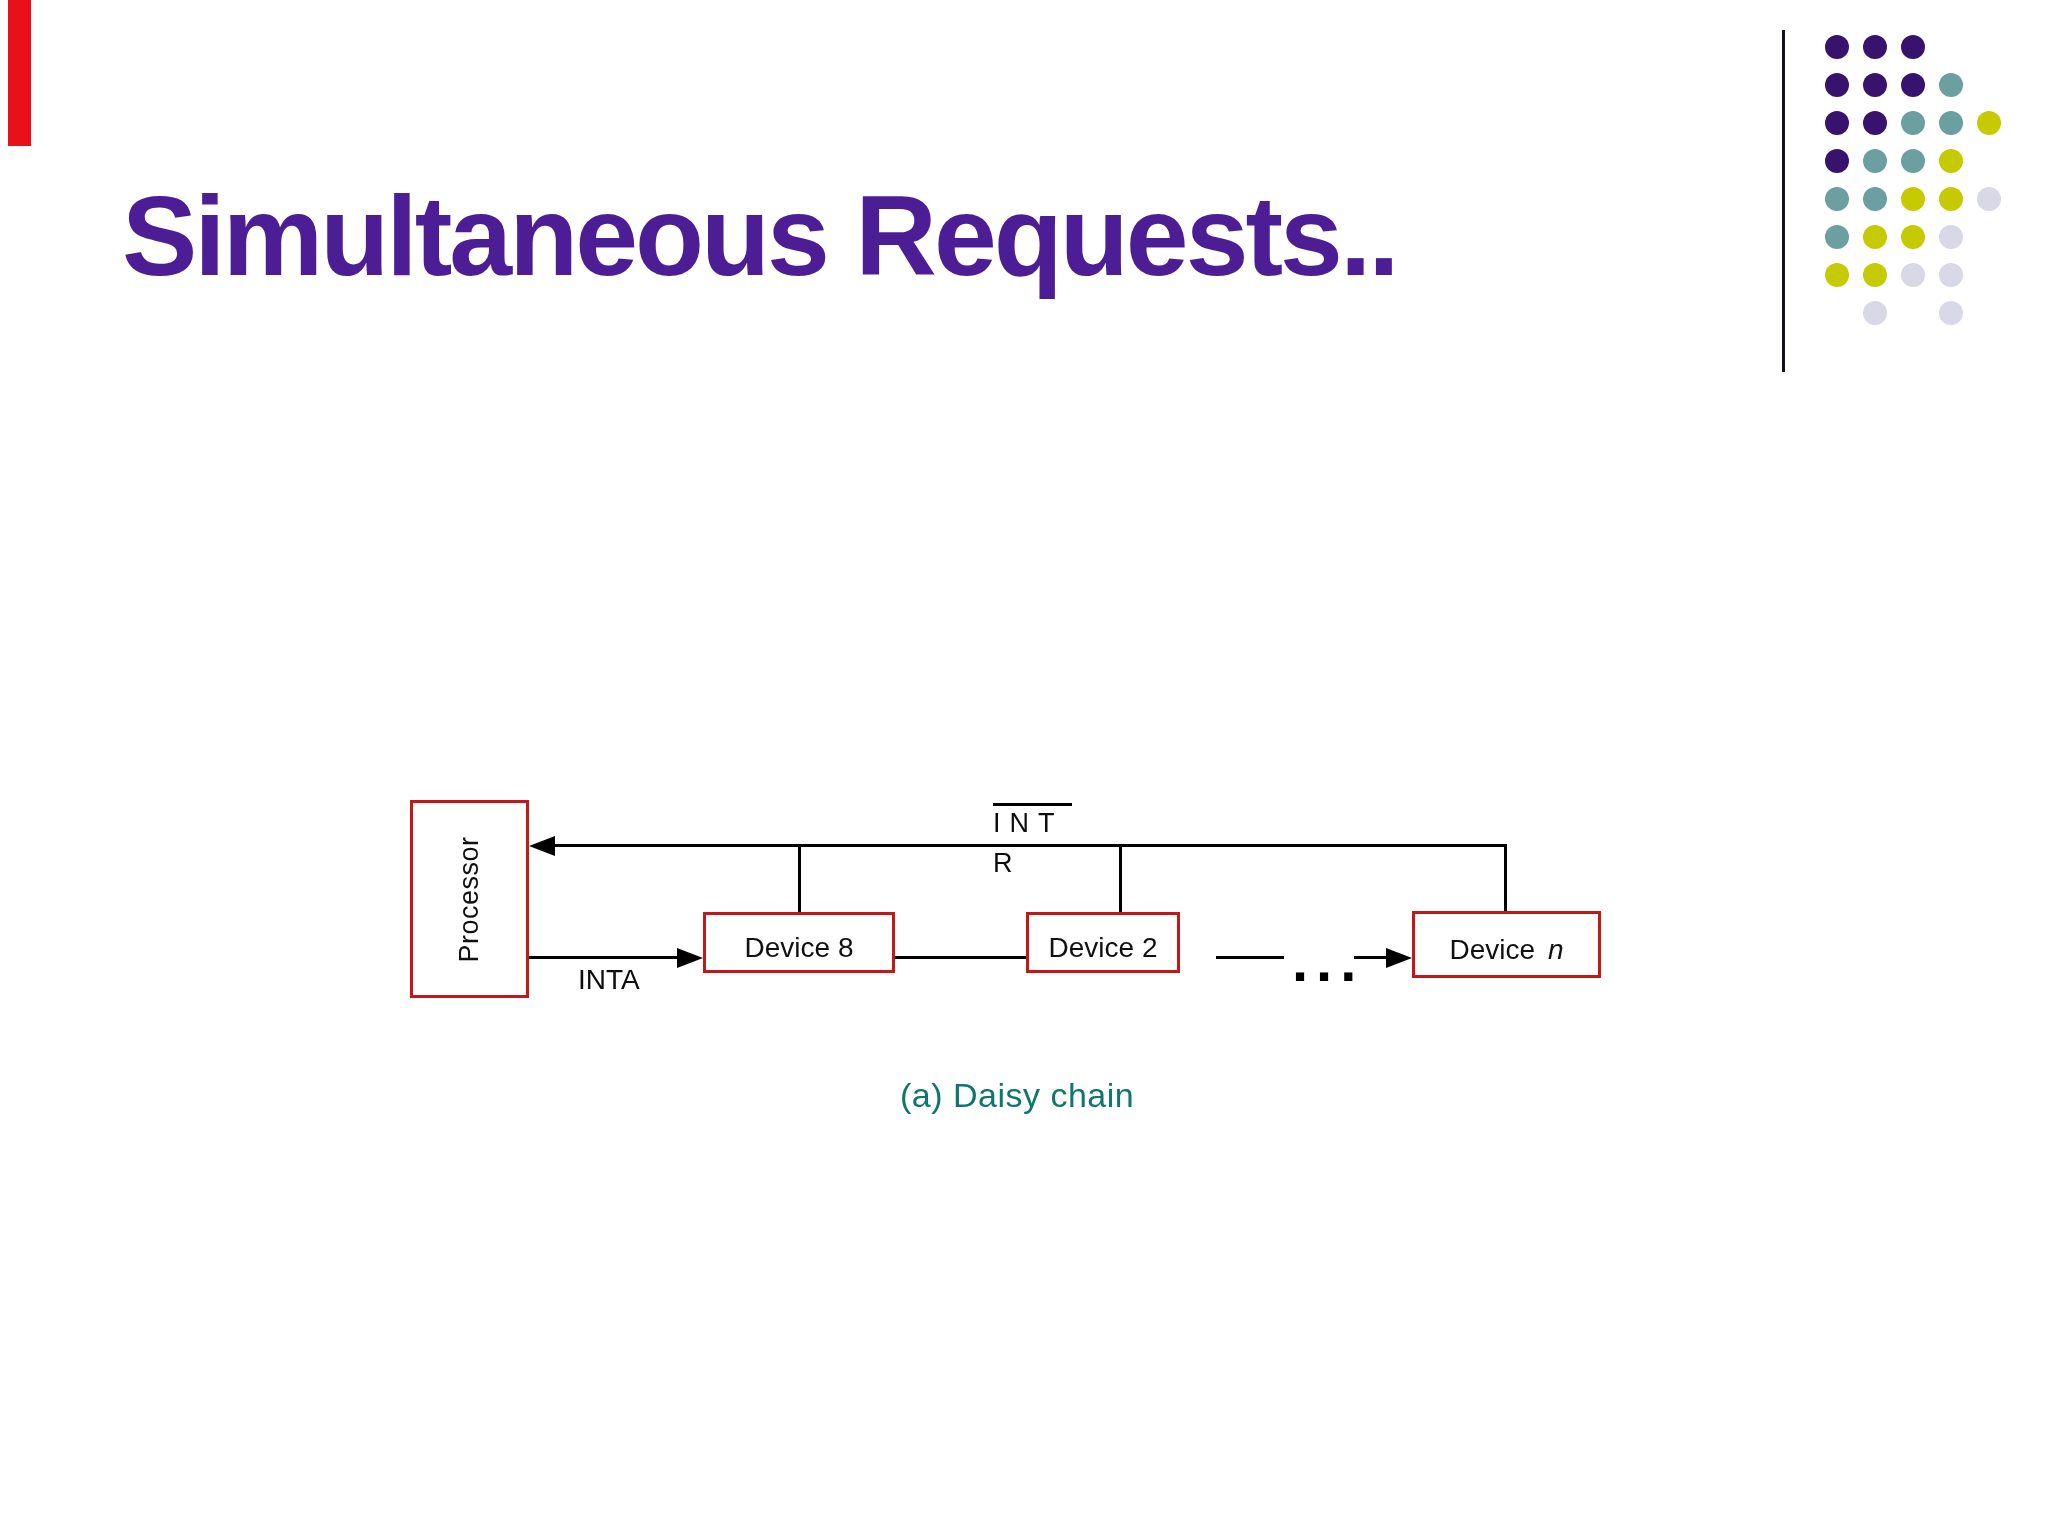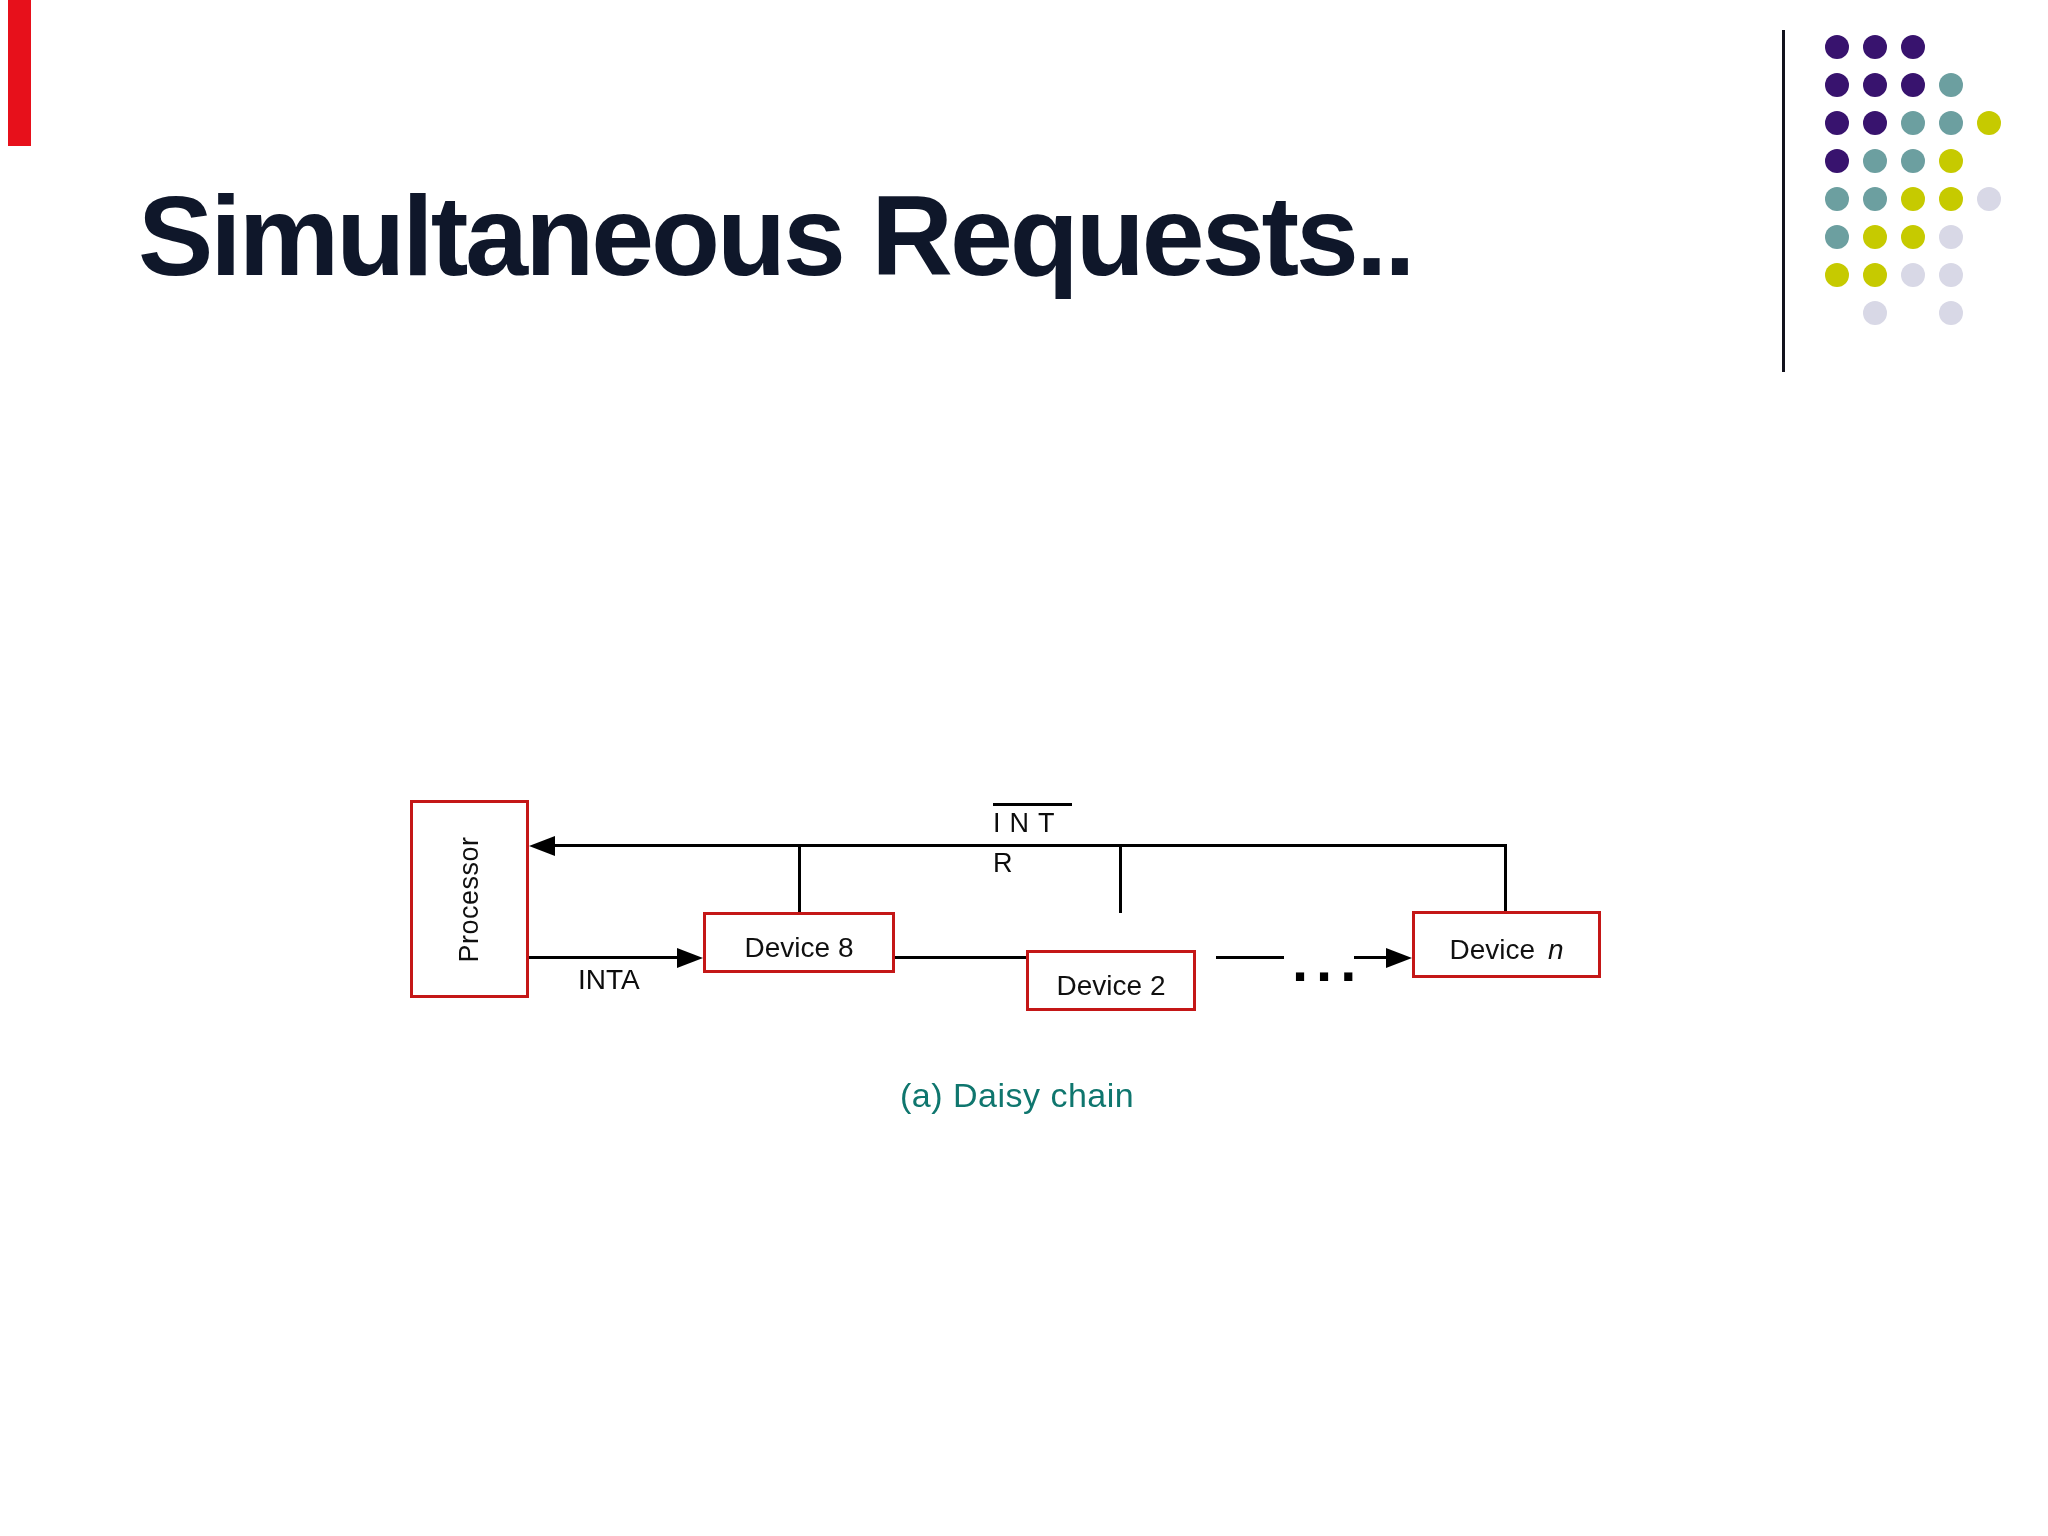--- a/index.html
+++ b/index.html
@@ -16,21 +16,21 @@
   
   .accent-bar {
     left: 8px; top: 0; width: 23px; height: 146px;
     background: #e7101b;
   }
 
   
   .title {
     left: 122px; top: 172px; width: 1500px;
     font-size: 113px; font-weight: bold; line-height: 1.15;
-    letter-spacing: -3px; color: #0f172a; white-space: nowrap; margin-left: 16px;
+    letter-spacing: -3px; color: #4c1d95; white-space: nowrap;
   }
 
   
   .deco-line { left: 1782px; top: 30px; width: 3px; height: 342px; background: #11111c; }
   .dot-grid { left: 1825px; top: 35px; width: 200px; height: 310px; }
   .dot { position: absolute; width: 24px; height: 24px; border-radius: 50%; }
 
   
   .box {
     box-sizing: border-box;
@@ -41,21 +41,21 @@
   .processor-box { left: 410px; top: 800px; width: 119px; height: 198px; }
   .processor-label {
     transform: rotate(-90deg); white-space: nowrap;
     font-size: 27px; color: #101010; letter-spacing: 0.5px;
   }
   .device-box { top: 912px; width: 192px; height: 61px; padding-top: 10px; }
   .device-box .dev-label { font-size: 28px; color: #101010; }
   .dev-italic { font-style: italic; margin-left: 13px; font-size: 28px; color: #101010; }
   .dev-italic:empty { display: none; }
   .device-1 { left: 703px; }
-  .device-2 { left: 1026px; width: 170px; margin-top: 38px; }
+  .device-2 { left: 1026px; width: 154px; }
   .device-n { left: 1412px; top: 911px; width: 189px; height: 67px; }
 
   
   .hline { background: #000; height: 3px; }
   .vline { background: #000; width: 3px; }
   .intr-bus   { left: 545px;  top: 844px; width: 962px; }
   .drop-1     { left: 798px;  top: 845px; height: 68px; }
   .drop-2     { left: 1119px; top: 845px; height: 68px; }
   .drop-n     { left: 1504px; top: 845px; height: 67px; }
   .inta-line  { left: 529px;  top: 956px; width: 152px; }

